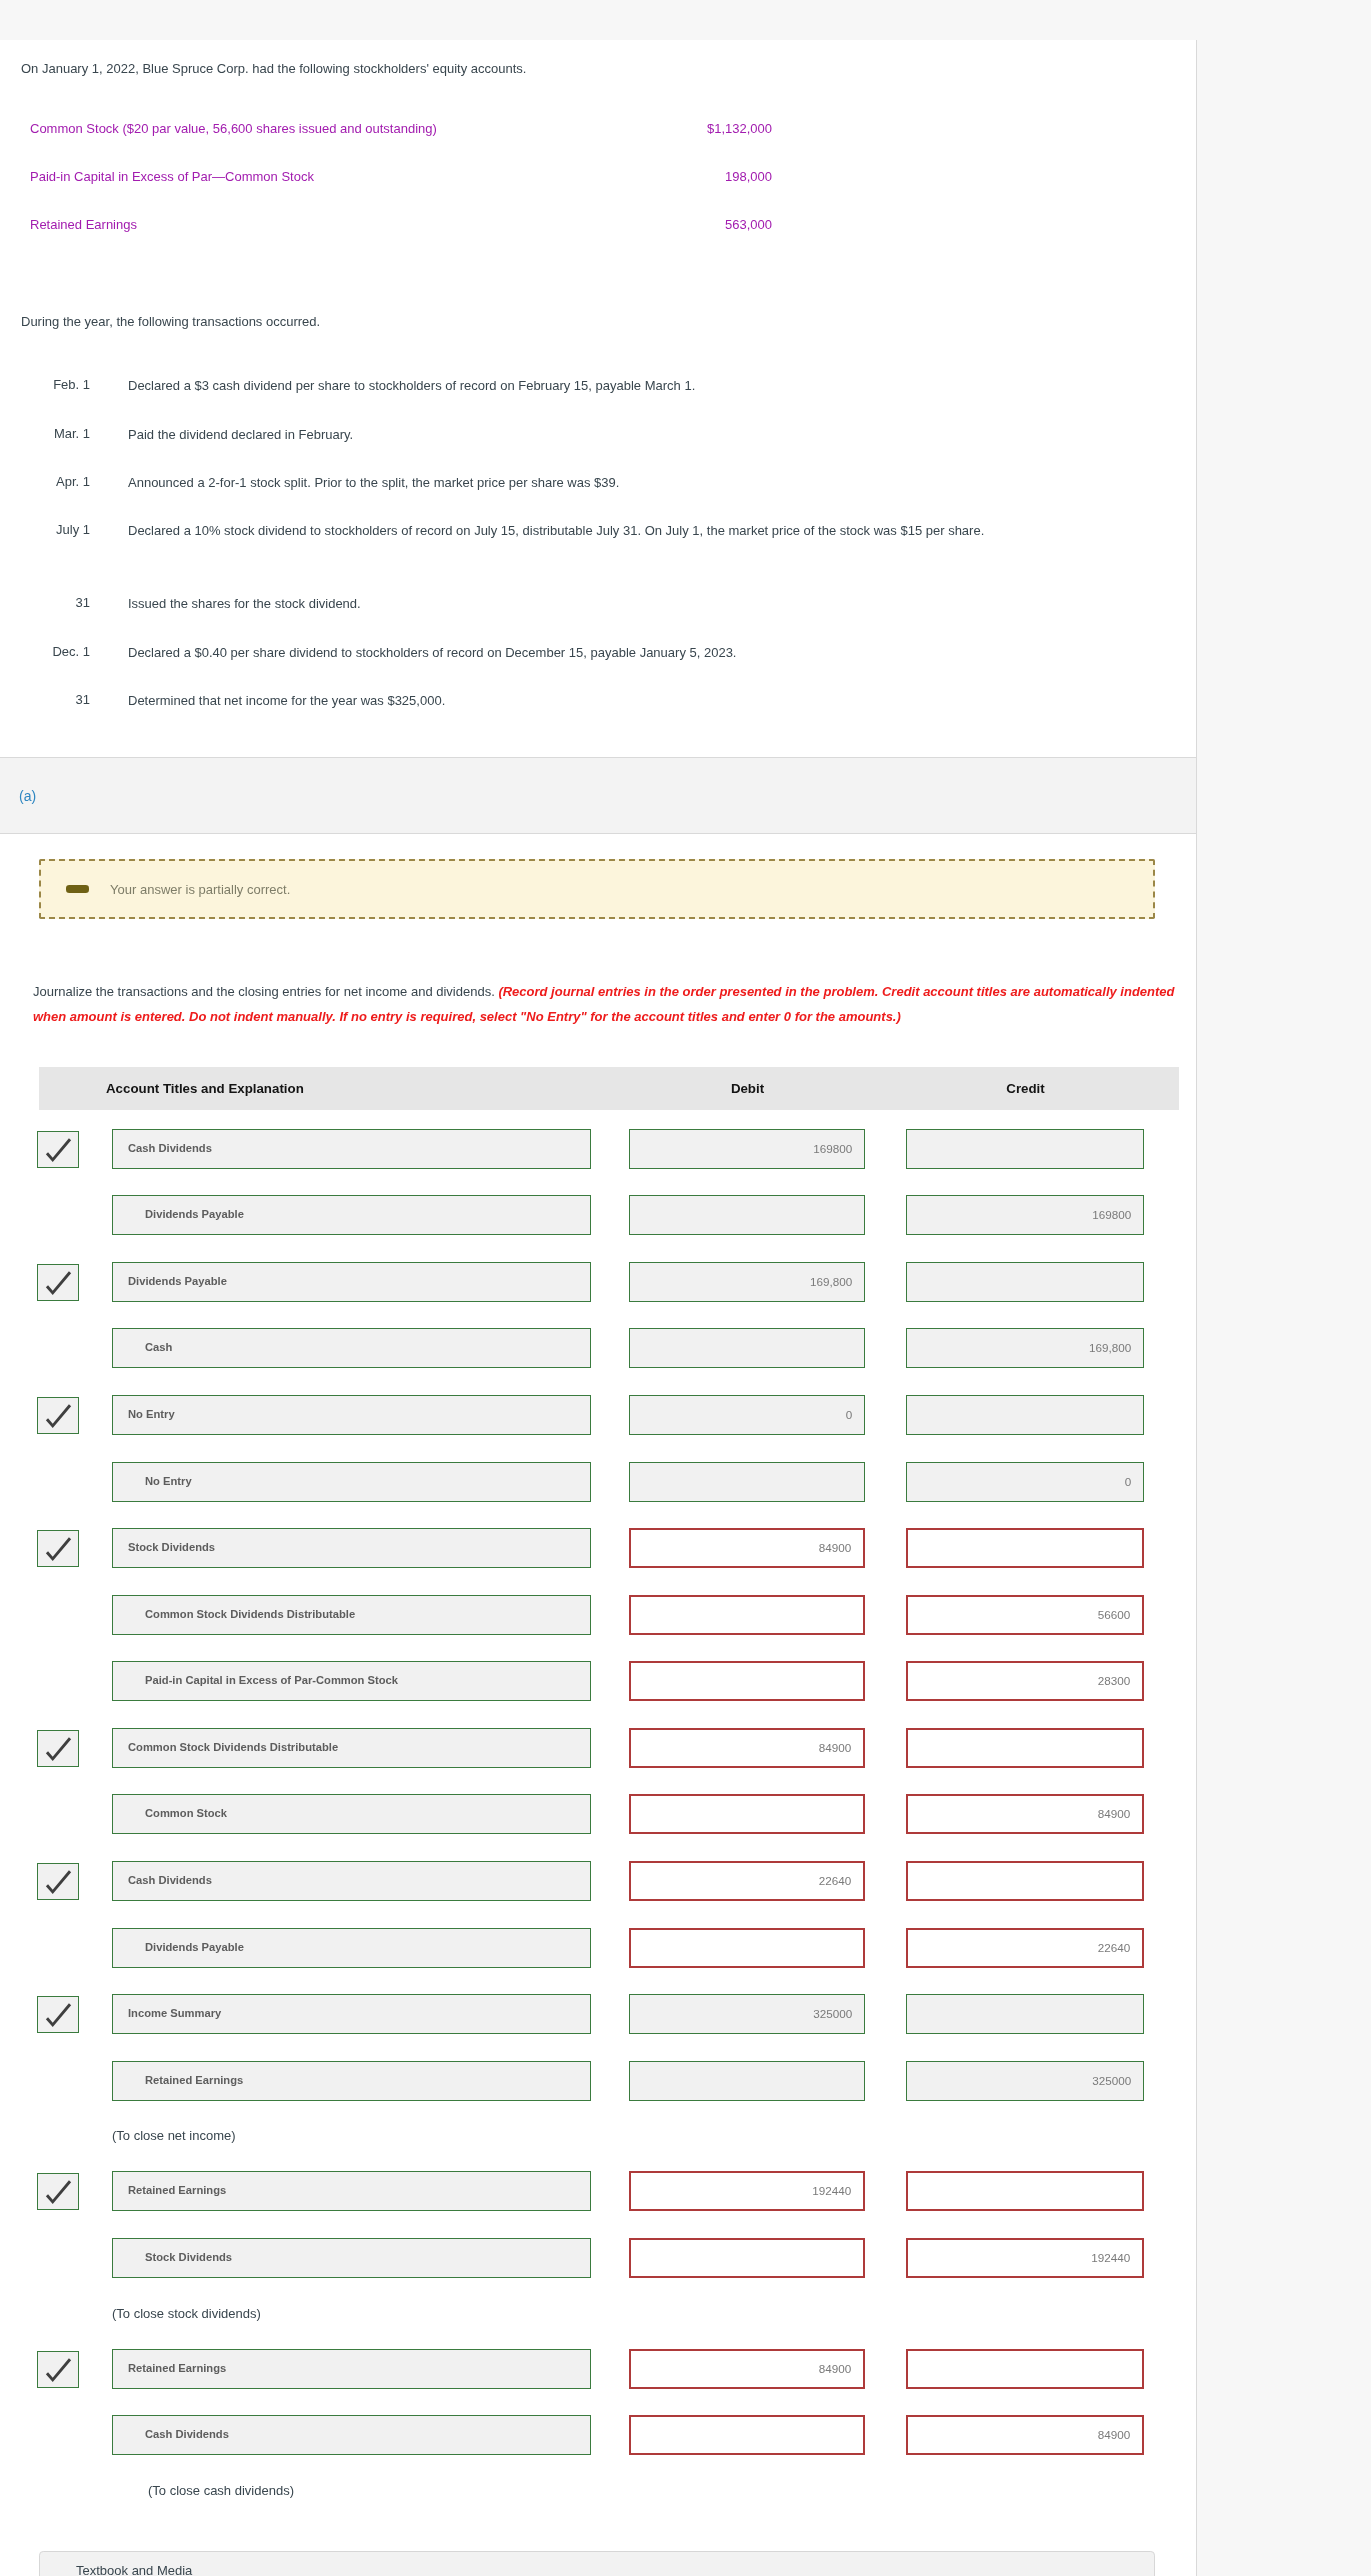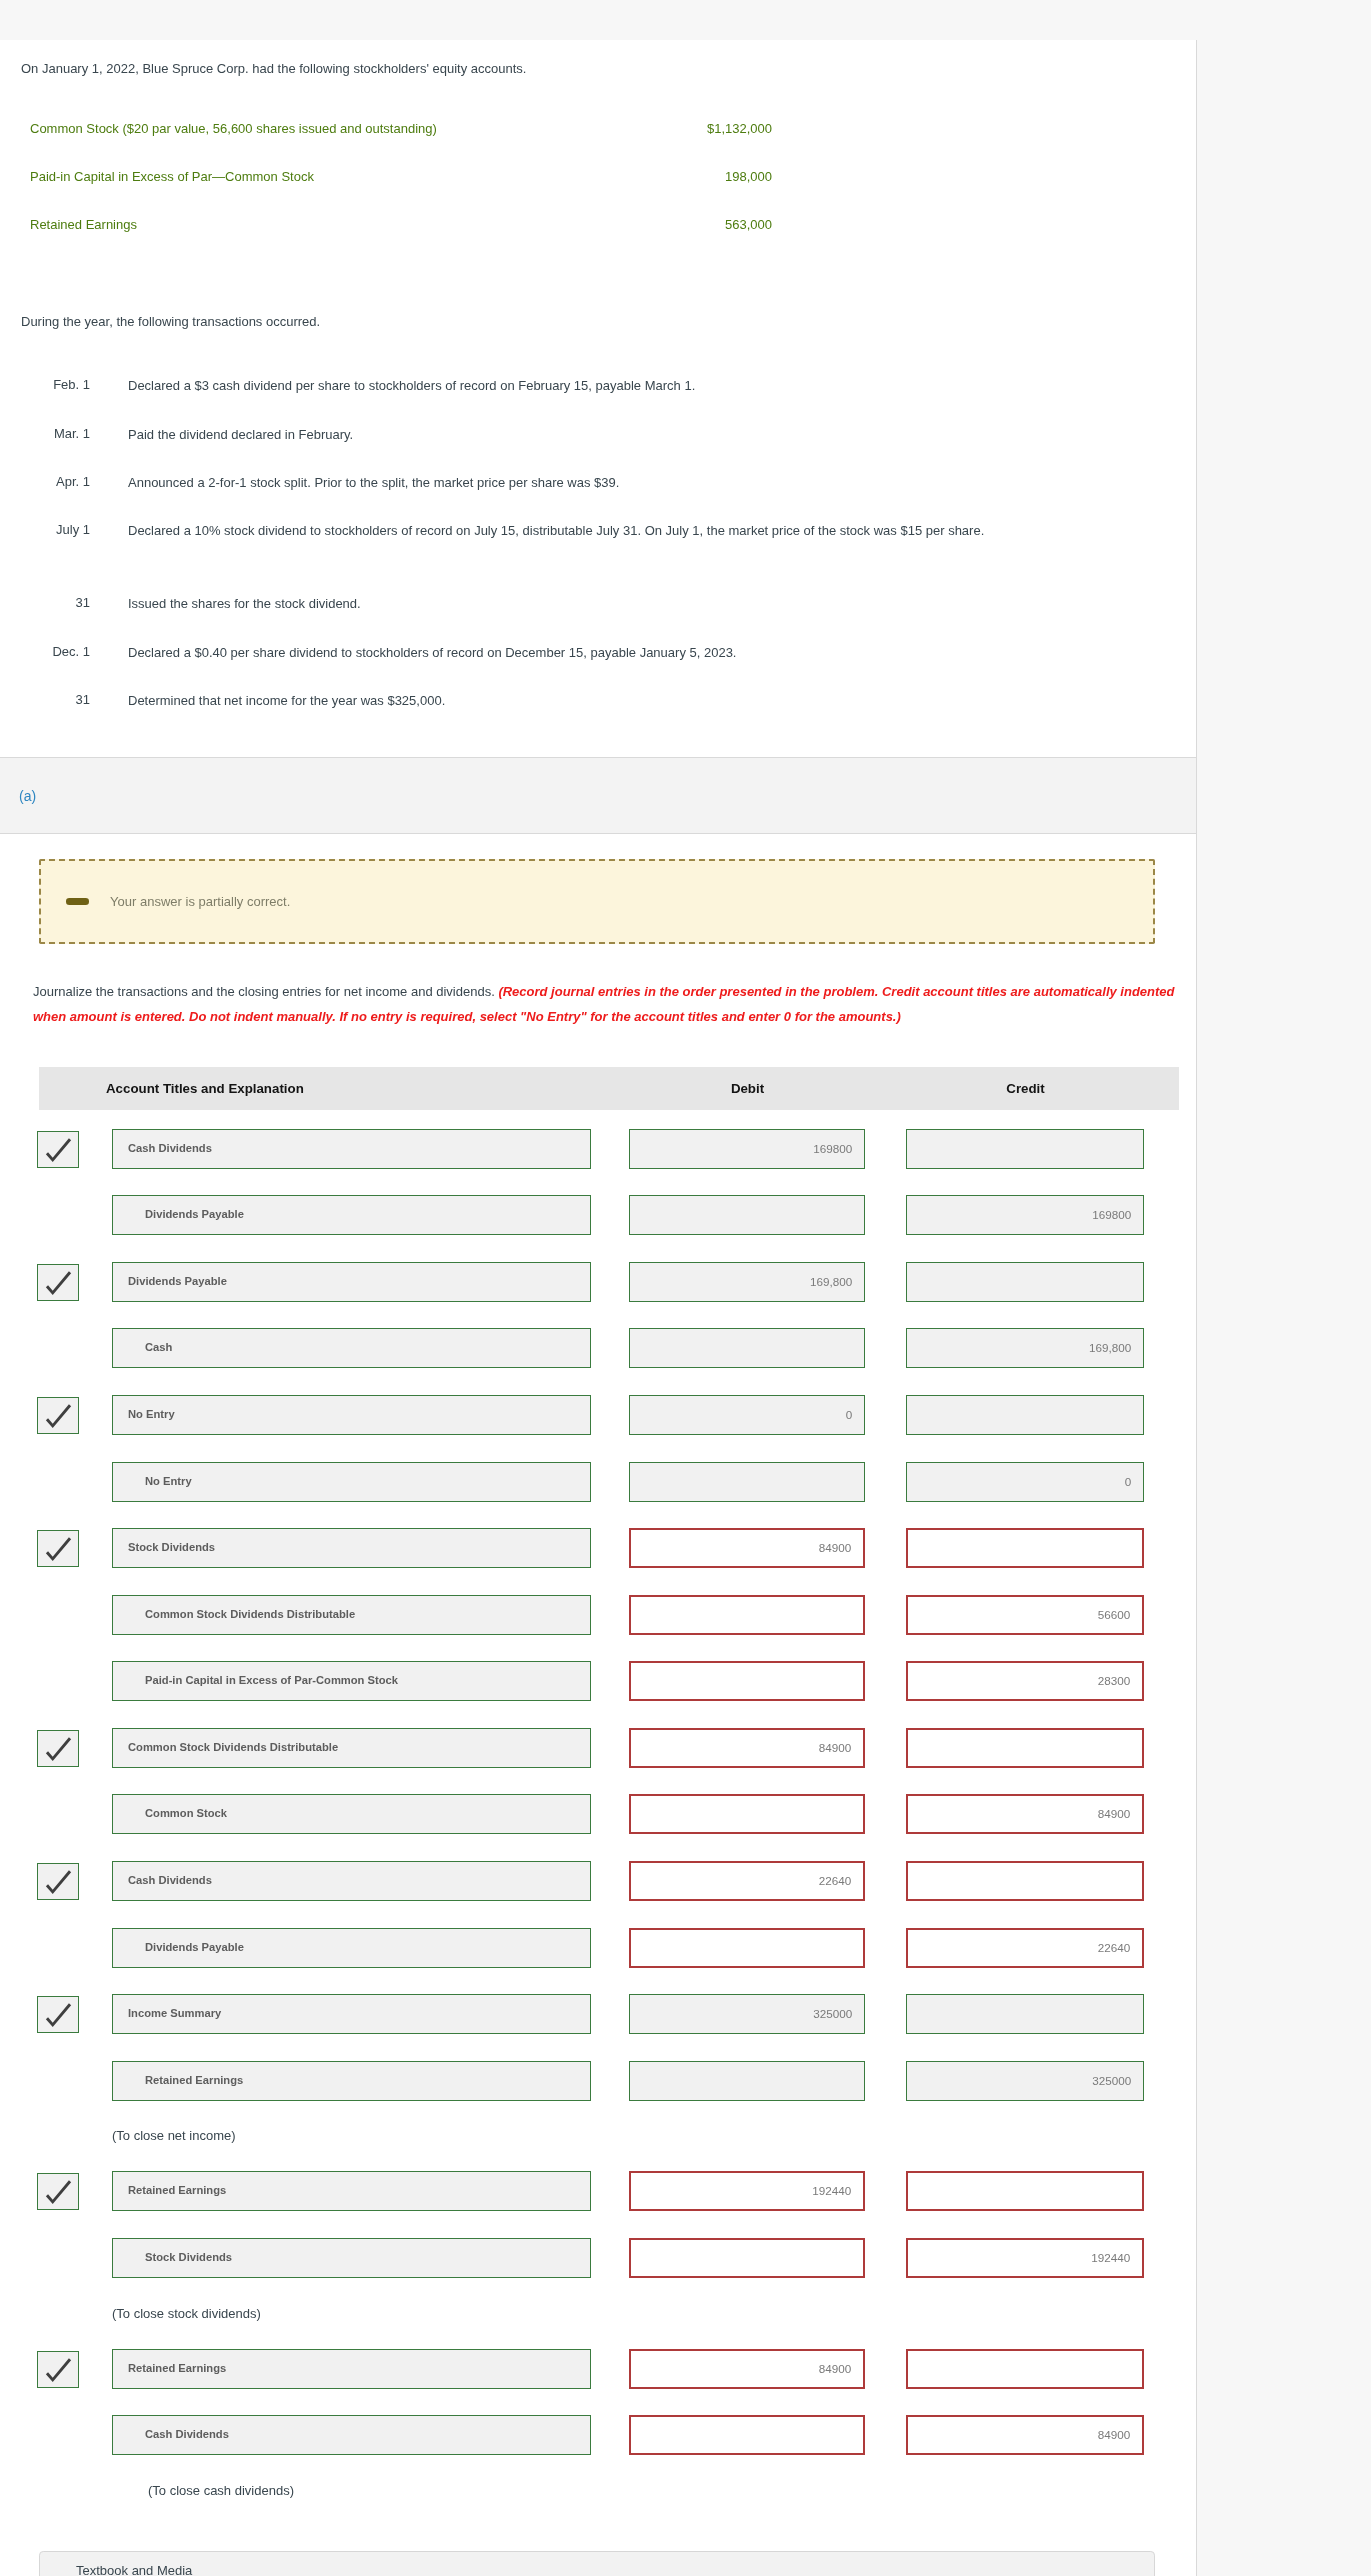--- a/index.html
+++ b/index.html
@@ -4,30 +4,30 @@
 <style>
   html,body{margin:0;padding:0;width:1372px;height:2576px;overflow:hidden;
     background:#f7f7f7;font-family:"Liberation Sans","DejaVu Sans",sans-serif;}
   .card{position:absolute;left:0;background:#ffffff;border-right:0.8px solid #d9d9d9;}
   .card1{top:0;width:1196px;height:727px;border-bottom:0.8px solid #d9d9d9;margin-top:40px;}
   .card2{top:757px;width:1196px;height:1819px;}
   .para{position:absolute;margin:0;font-size:13px;color:#39464e;line-height:18.3px;}
   .intro{left:21px;top:20px;width:1149px;}
   .during{left:21px;top:273px;width:1149px;}
   .equity-row{position:absolute;left:30px;width:742px;display:flex;
-    justify-content:space-between;font-size:13px;color:#4d7c0f;line-height:18.3px;}
+    justify-content:space-between;font-size:13px;color:#a21caf;line-height:18.3px;}
   .equity-val{text-align:right;}
   .txn{position:absolute;left:33px;width:1149px;font-size:13px;color:#39464e;line-height:18.3px;}
   .txn-date{position:absolute;left:0;top:0;width:57px;text-align:right;}
   .txn-desc{position:absolute;left:95px;top:0;width:1055px;line-height:25px;margin-top:-3.3px;}
   .part-bar{position:absolute;left:0;top:0;width:100%;height:77px;background:#f3f3f3;
     border-top:0.8px solid #d9d9d9;border-bottom:0.8px solid #d9d9d9;box-sizing:border-box;}
   .part-label{position:absolute;left:19px;top:0;line-height:76px;font-size:14px;color:#2e86c1;}
   .card2-body{position:absolute;left:0;top:77px;width:100%;height:1741px;}
-  .alert{position:absolute;left:39px;top:25px;width:1116px;height:85px;box-sizing:border-box;
+  .alert{position:absolute;left:39px;top:25px;width:1116px;height:60px;box-sizing:border-box;
     background:#fcf5dc;border:2.5px dashed #9b8747;border-radius:1.7px;display:flex;align-items:center;}
   .dash{width:22.5px;height:7.5px;border-radius:3.3px;background:#6f6115;margin:0 21.6px 0 25px;flex:0 0 auto;}
   .alert-text{font-size:13px;color:#7e7d68;}
   .instructions{position:absolute;left:21px;top:133px;width:1142px;margin:12px;
     font-size:13px;line-height:25px;color:#39464e;}
   .instructions .red{color:#ee1c1c;font-weight:bold;font-style:italic;}
   .journal{position:absolute;left:0;top:233px;width:1196px;height:1490px;}
   .jheader{position:absolute;left:39px;top:0;width:1140px;height:43px;background:#e6e6e6;}
   .jheader span{position:absolute;top:0;line-height:43px;font-size:13.3px;font-weight:bold;color:#141414;}
   .h-title{left:67px;}

